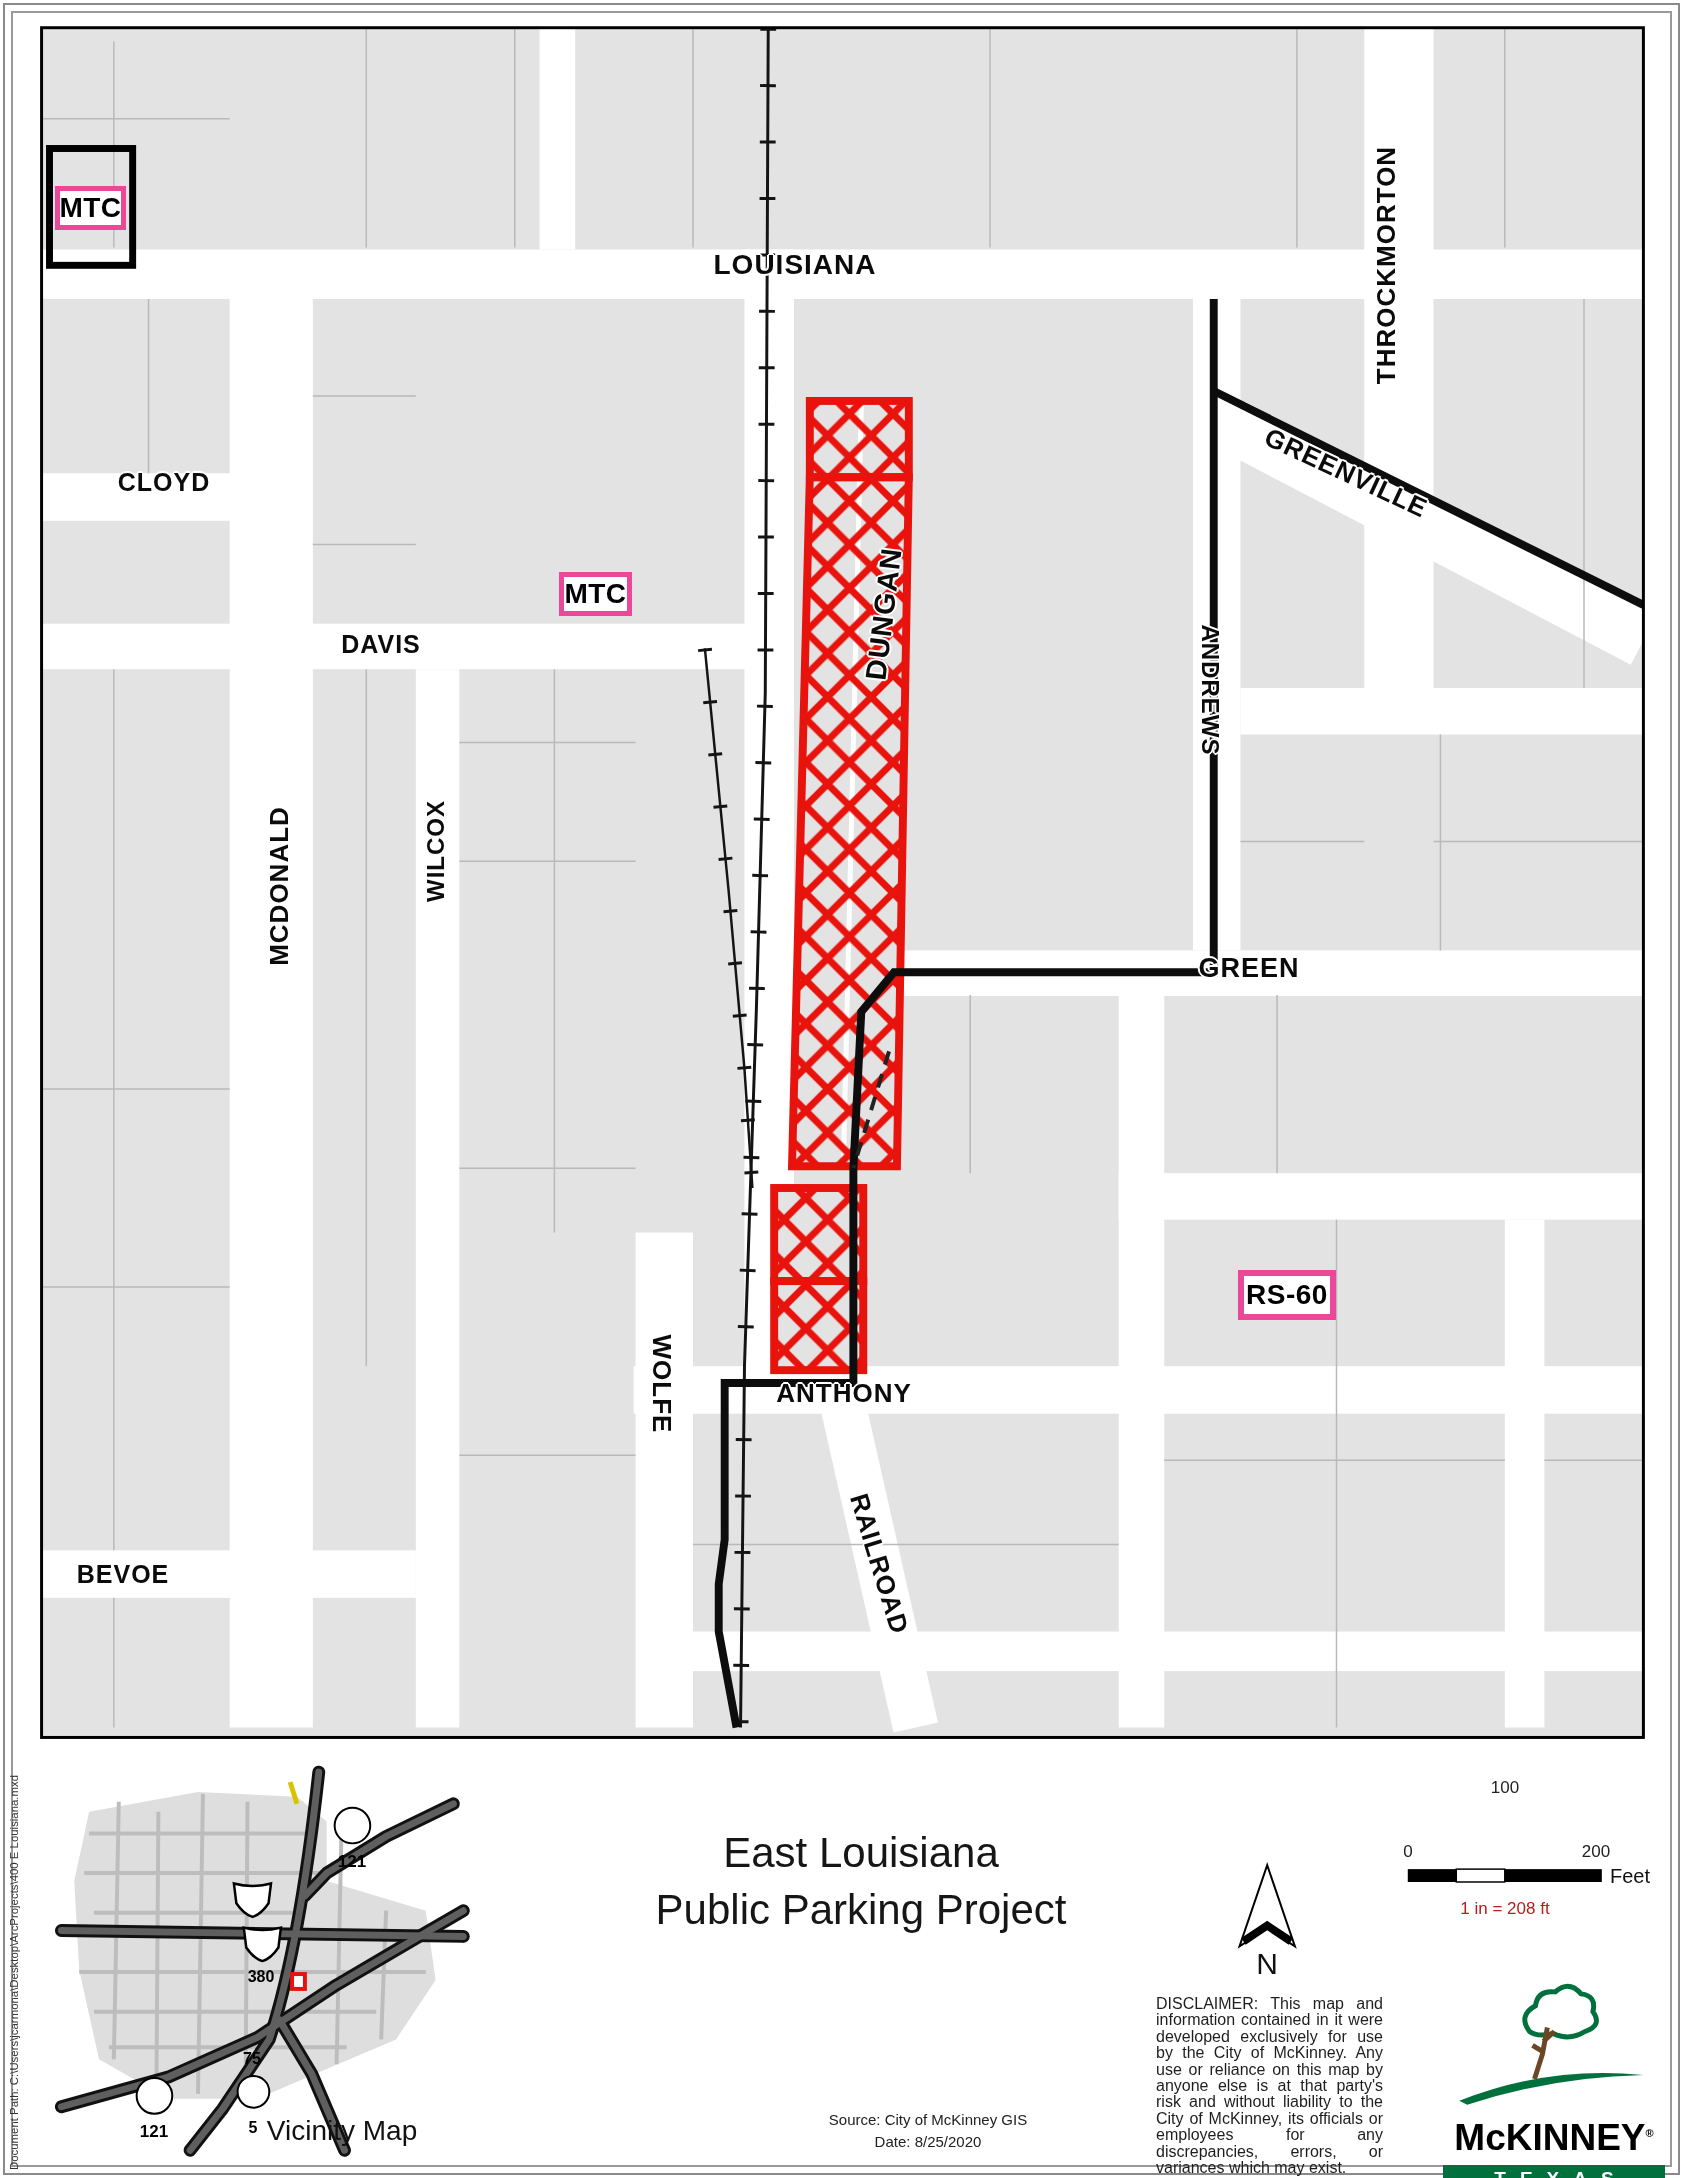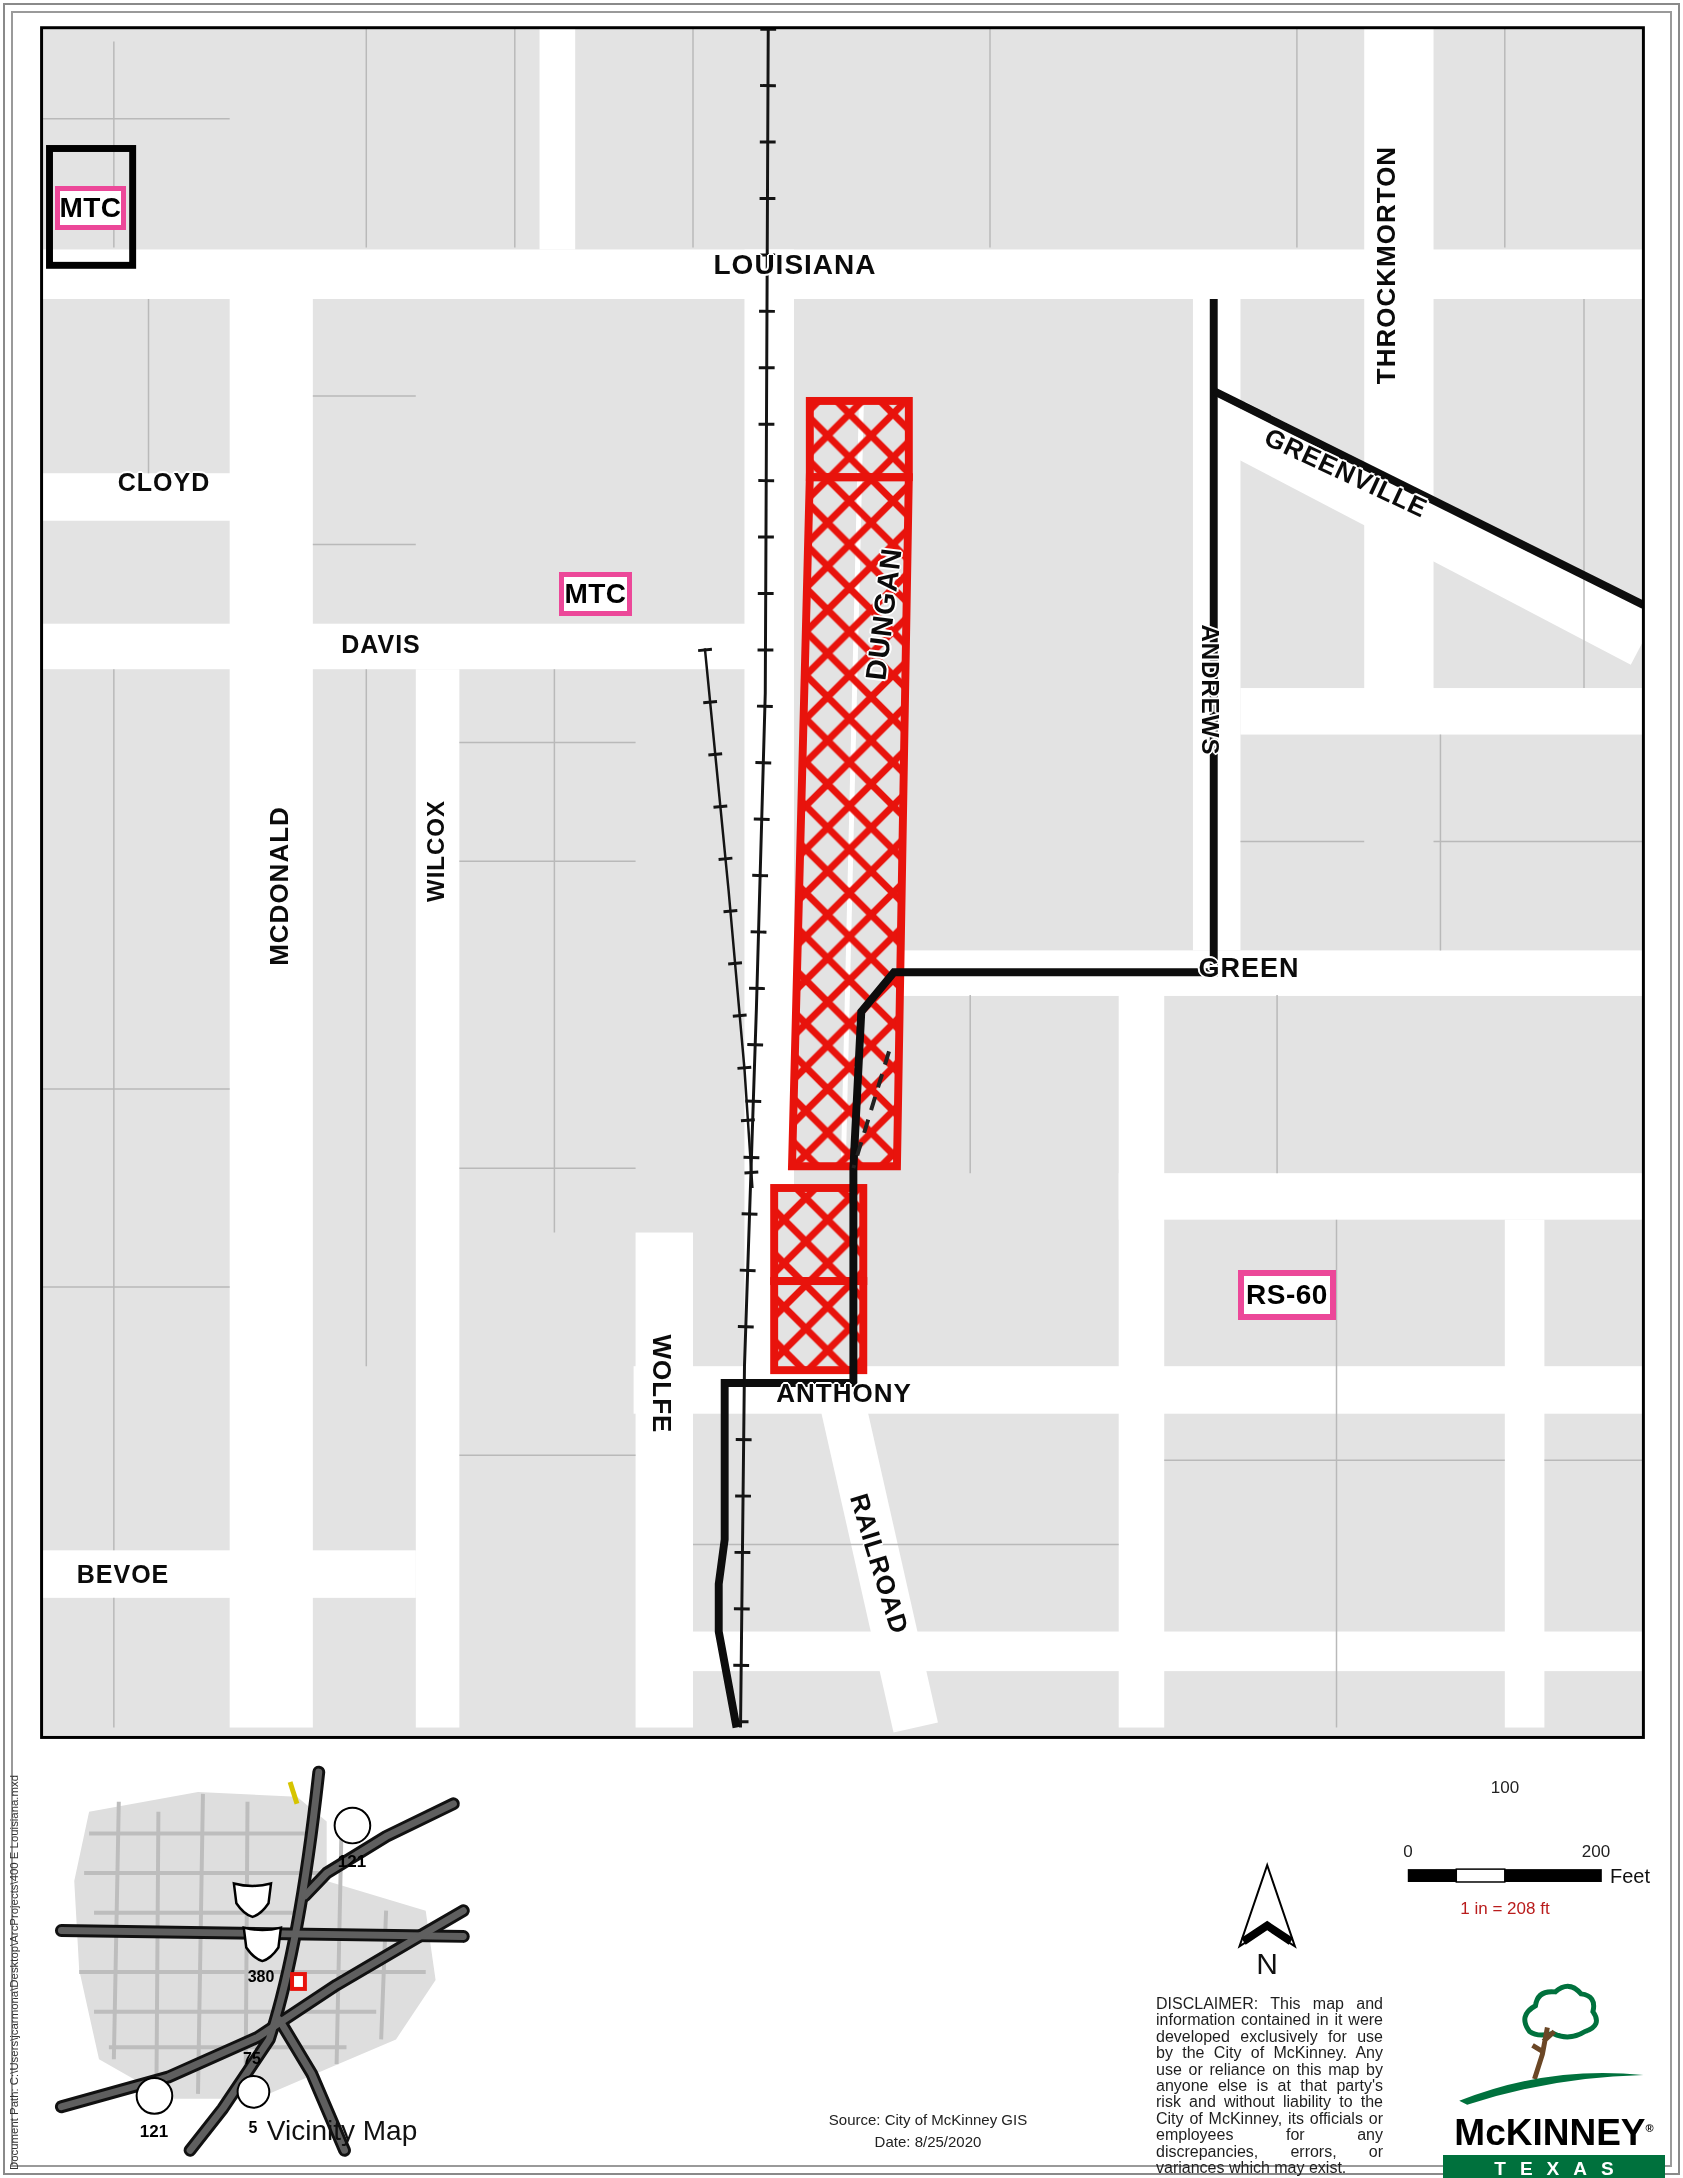--- a/index.html
+++ b/index.html
@@ -22,21 +22,21 @@
     font-weight:bold;font-size:28px;color:#000;letter-spacing:0.5px;
   }
   .titleblock{position:absolute;left:861px;top:1824px;transform:translateX(-50%);
     text-align:center;color:#161616;font-size:42px;line-height:57px;white-space:nowrap;}
   .smalltick{position:absolute;transform:translate(-50%,-50%);font-size:17px;color:#222;white-space:nowrap;}
   .disclaimer{position:absolute;left:1156px;top:1996px;width:227px;
     font-size:16px;line-height:16.4px;color:#1e1e1e;text-align:justify;}
   .source{position:absolute;left:928px;top:2109px;transform:translateX(-50%);
     text-align:center;font-size:15px;line-height:22px;color:#222;white-space:nowrap;}
   .logo{position:absolute;left:1443px;top:1992px;width:222px;text-align:center;}
-  .logo .city{font-size:37px;font-weight:bold;color:#000;letter-spacing:0;line-height:38px;white-space:nowrap;}
+  .logo .city{font-size:37px;font-weight:bold;color:#000;letter-spacing:0;line-height:48px;white-space:nowrap;}
   .logo .reg{font-size:11px;vertical-align:super;font-weight:bold;}
   .logo .texasband{margin-top:3px;background:#00713d;color:#fff;font-weight:bold;
     font-size:19px;letter-spacing:14px;padding:3px 0 3px 14px;}
   .docpath{position:absolute;left:8px;top:2170px;transform-origin:0 0;transform:rotate(-90deg);
     font-size:11.4px;color:#333;white-space:nowrap;}
   .shieldlbl{position:absolute;transform:translate(-50%,-50%);font-size:16px;font-weight:bold;color:#000;white-space:nowrap;margin-top:36px;}
   .vicinity-caption{position:absolute;left:342px;top:2131px;transform:translate(-50%,-50%);
     font-size:28px;color:#111;white-space:nowrap;}
   .northN{position:absolute;left:1267px;top:1964px;transform:translate(-50%,-50%);
     font-size:30px;color:#111;}
@@ -184,20 +184,24 @@
   <div class="lbl" style="left:884px;top:614px;font-size:29px;transform:translate(-50%,-50%) rotate(-83deg);">DUNGAN</div>
   <div class="lbl" style="left:1249px;top:968px;font-size:27px;">GREEN</div>
   <div class="lbl" style="left:1210px;top:690px;font-size:24px;transform:translate(-50%,-50%) rotate(90deg);">ANDREWS</div>
   <div class="lbl" style="left:1346px;top:473px;font-size:26px;transform:translate(-50%,-50%) rotate(25deg);">GREENVILLE</div>
   <div class="lbl" style="left:1386px;top:265px;font-size:26px;transform:translate(-50%,-50%) rotate(-90deg);">THROCKMORTON</div>
 
   <div class="zonebox" style="left:55px;top:186px;width:61px;height:34px;">MTC</div>
   <div class="zonebox" style="left:559px;top:572px;width:63px;height:34px;">MTC</div>
   <div class="zonebox" style="left:1238px;top:1270px;width:86px;height:38px;border-width:6px;">RS-60</div>
 
+  <div class="titleblock">
+    <div>East Louisiana</div>
+    <div>Public Parking Project</div>
+  </div>
 
   <div class="northN">N</div>
 
   <div class="smalltick" style="left:1408px;top:1852px;">0</div>
   <div class="smalltick" style="left:1505px;top:1788px;">100</div>
   <div class="smalltick" style="left:1596px;top:1852px;">200</div>
   <div class="feet">Feet</div>
   <div class="ratio">1 in = 208 ft</div>
 
   <div class="shieldlbl" style="left:352px;top:1826px;font-size:17px;">121</div>

